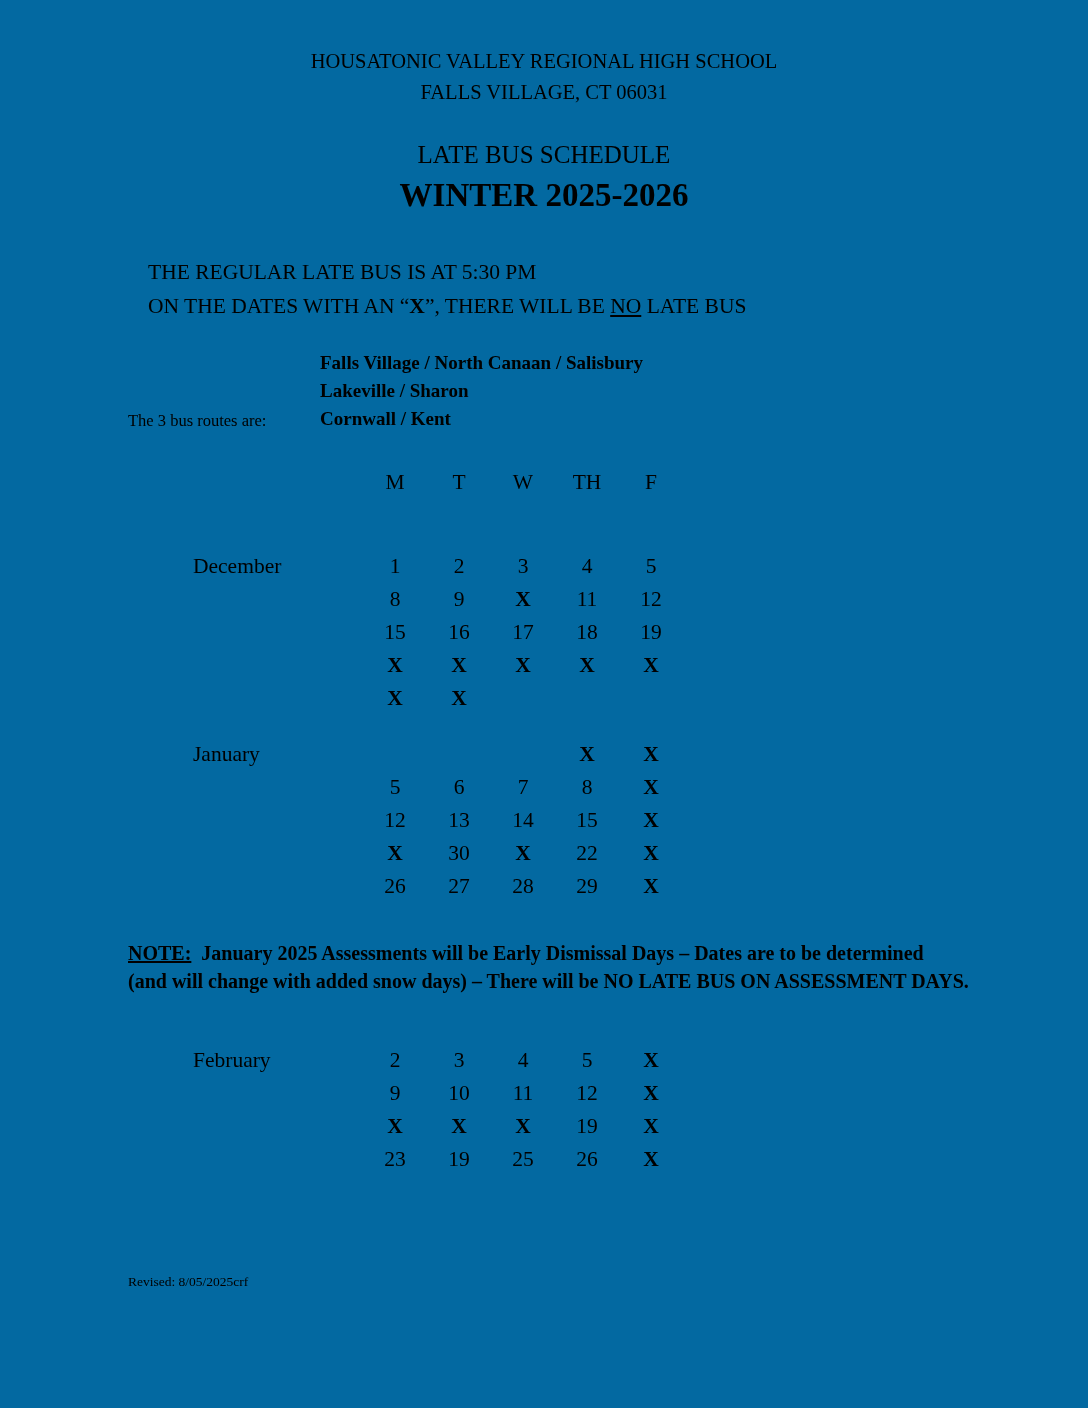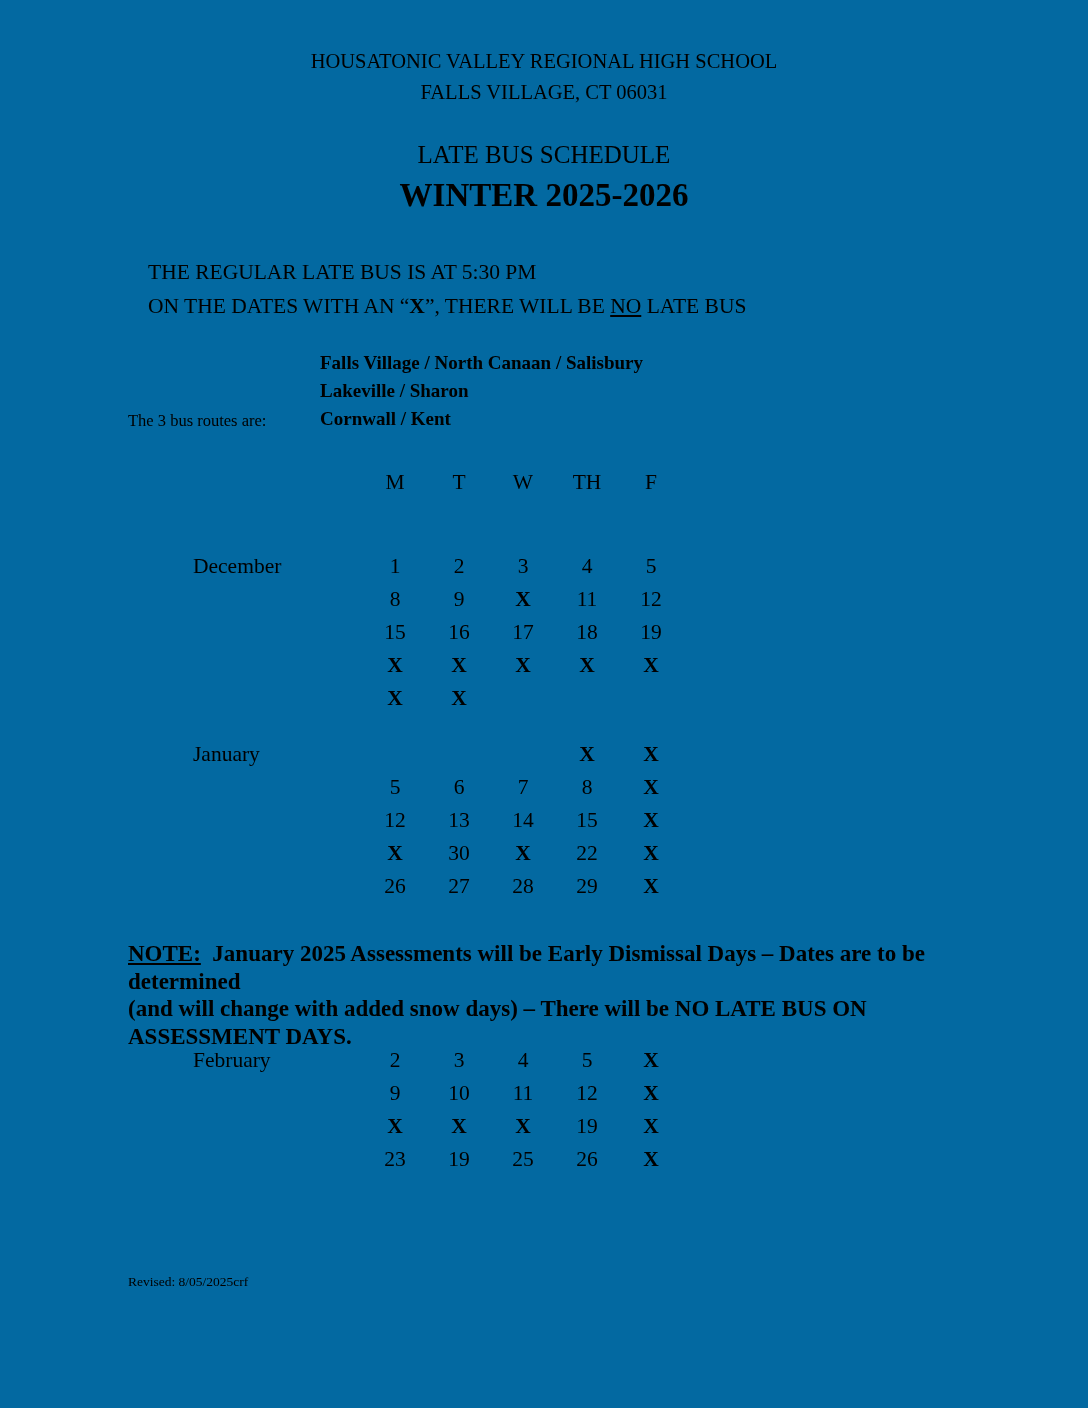--- a/index.html
+++ b/index.html
@@ -51,21 +51,21 @@
   #weekday-table { top: 466px; }
   #december-table { top: 530px; margin-top: 20px; }
   #january-table  { top: 738px; }
   #february-table { top: 1032px; margin-top: 12px; }
 
   .note {
     position: absolute;
     top: 940px;
     left: 128px;
     width: 845px;
-    font-size: 23px;
+    font-size: 20px;
     font-weight: bold;
     line-height: 27.5px;
   }
   .note-label { text-decoration: underline; }
 
   .footer { position: absolute; top: 1274px; left: 128px; font-size: 13.5px; }
 </style>
 </head>
 <body>
 

